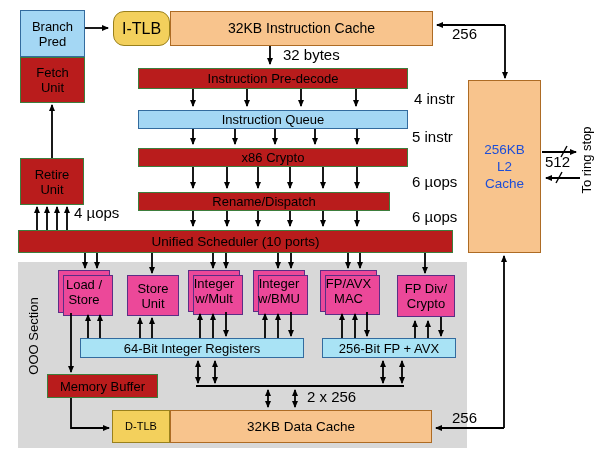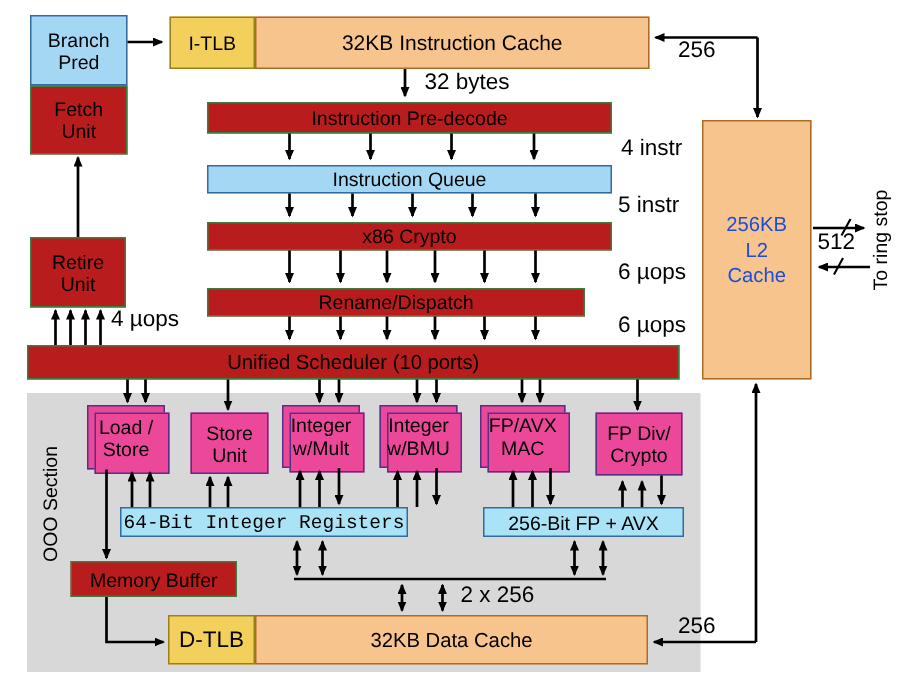--- a/index.html
+++ b/index.html
@@ -34,21 +34,21 @@
 <body>
 
 <div id="stage">
 
   <div class="bx gray" style="left:18px;top:262px;width:449px;height:186px;"></div>
 
   <div class="bx blue" style="left:20px;top:10px;width:65px;height:47px;">Branch
 Pred</div>
   <div class="bx green" style="left:20px;top:57px;width:65px;height:46px;">Fetch
 Unit</div>
-  <div class="bx yellow" style="left:113px;top:11px;width:57px;height:35px;font-size:13px;">I-TLB</div>
+  <div class="bx yellow" style="left:113px;top:11px;width:57px;height:35px;font-size:16px;border-radius:11px;">I-TLB</div>
   <div class="bx orange" style="left:170px;top:11px;width:263px;height:35px;font-size:14px;">32KB Instruction Cache</div>
   <div class="bx green" style="left:138px;top:68px;width:270px;height:21px;">Instruction Pre-decode</div>
   <div class="bx blue" style="left:138px;top:110px;width:270px;height:19px;">Instruction Queue</div>
   <div class="bx green" style="left:138px;top:148px;width:270px;height:19px;">x86 Crypto</div>
   <div class="bx green" style="left:138px;top:192px;width:252px;height:19px;">Rename/Dispatch</div>
   <div class="bx green" style="left:18px;top:230px;width:435px;height:23px;font-size:13.5px;">Unified Scheduler (10 ports)</div>
   <div class="bx green" style="left:20px;top:158px;width:64px;height:47px;">Retire
 Unit</div>
   <div class="bx orange l2text" style="left:468px;top:80px;width:73px;height:173px;">256KB
 L2
@@ -60,25 +60,25 @@
 Unit</div>
   <div class="bx purple stk" style="left:188px;top:270px;width:52px;height:42px;">Integer
 w/Mult</div>
   <div class="bx purple stk" style="left:253px;top:270px;width:52px;height:42px;">Integer
 w/BMU</div>
   <div class="bx purple stk" style="left:320px;top:270px;width:57px;height:42px;">FP/AVX
 MAC</div>
   <div class="bx purple" style="left:397px;top:275px;width:58px;height:42px;">FP Div/
 Crypto</div>
 
-  <div class="bx cyan" style="left:80px;top:338px;width:192px;height:20px;font-family:Liberation Mono, monospace;">64-Bit Integer Registers</div>
+  <div class="bx cyan" style="left:80px;top:338px;width:224px;height:20px;">64-Bit Integer Registers</div>
   <div class="bx cyan" style="left:322px;top:338px;width:134px;height:20px;">256-Bit FP + AVX</div>
 
   <div class="bx green" style="left:47px;top:374px;width:111px;height:24px;">Memory Buffer</div>
-  <div class="bx yellow" style="left:112px;top:410px;width:58px;height:33px;font-size:15px;">D-TLB</div>
+  <div class="bx yellow" style="left:112px;top:410px;width:58px;height:33px;font-size:11px;">D-TLB</div>
   <div class="bx orange" style="left:170px;top:410px;width:262px;height:33px;font-size:13.5px;">32KB Data Cache</div>
 
   <div class="lbl" style="left:283px;top:48px;">32 bytes</div>
   <div class="lbl" style="left:452px;top:27px;">256</div>
   <div class="lbl" style="left:414px;top:92px;">4 instr</div>
   <div class="lbl" style="left:412px;top:130px;">5 instr</div>
   <div class="lbl" style="left:412px;top:175px;">6 µops</div>
   <div class="lbl" style="left:412px;top:210px;">6 µops</div>
   <div class="lbl" style="left:74px;top:206px;">4 µops</div>
   <div class="lbl" style="left:307px;top:390px;">2 x 256</div>

